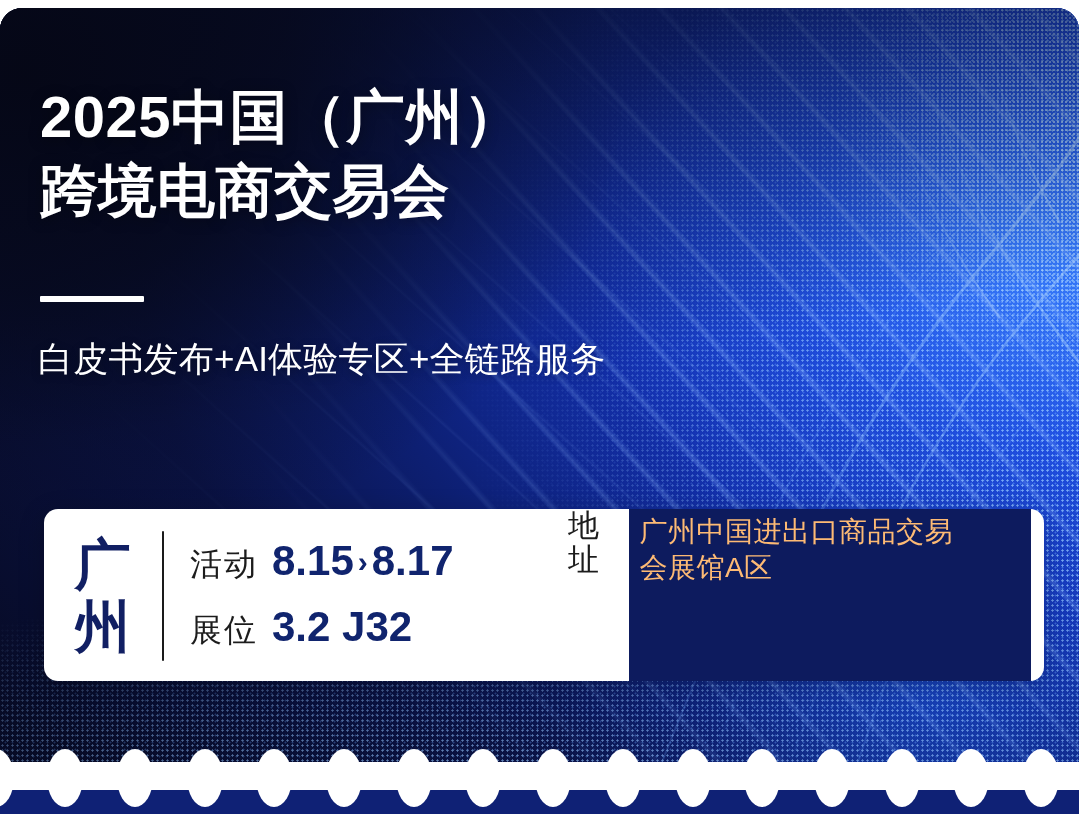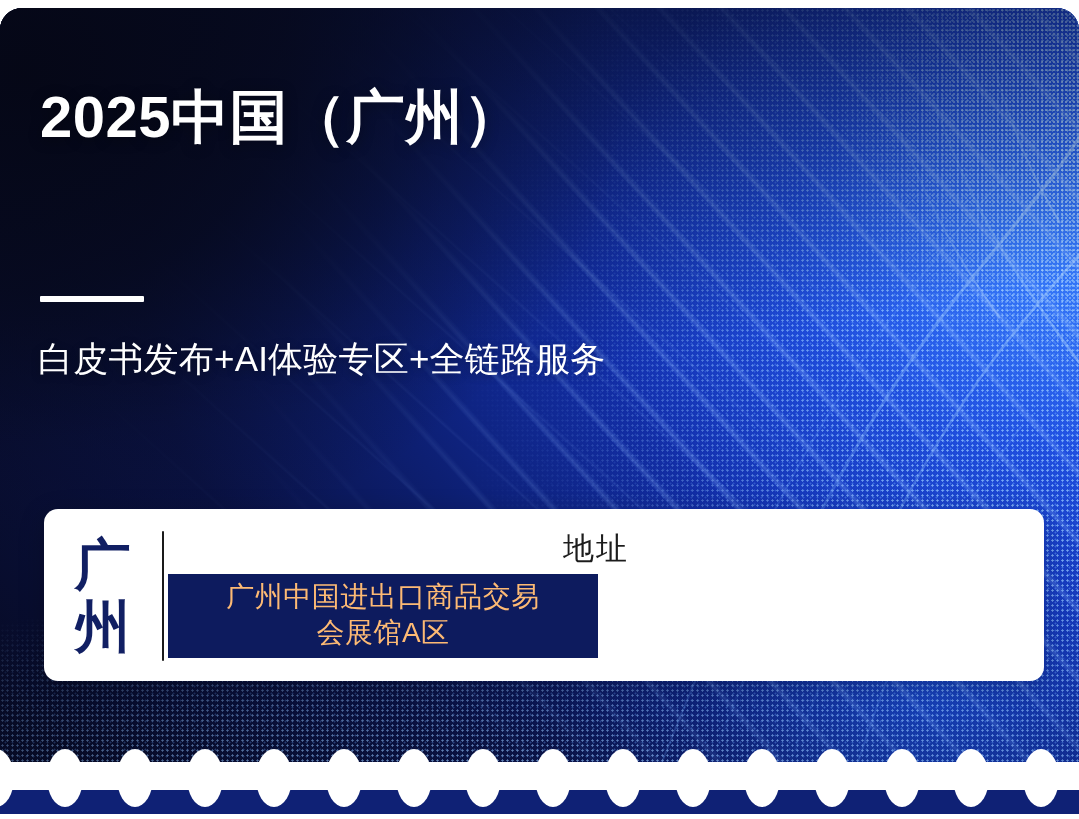--- a/index.html
+++ b/index.html
@@ -154,22 +154,22 @@
     margin-right:14px;
   }
   .d-value{
     color:#10246e;font-size:42px;font-weight:700;letter-spacing:0px;
   }
   .d-sep{
     color:#10246e;font-size:30px;font-weight:700;margin:0 4px;position:relative;top:-3px;
   }
 
   .addr-block{
-    flex:1 1 auto;display:flex;flex-direction:column;justify-content:center;
-    padding:0 20px 0 4px;box-sizing:border-box;text-align:center;
+    flex:1 1 auto;display:flex;flex-direction:row;justify-content:center;
+    padding:0 20px 0 4px;box-sizing:border-box;
   }
   .addr-label{
     color:#1c1c1c;font-size:31px;font-weight:400;letter-spacing:2px;
     margin-bottom:8px;line-height:34px;
   }
   .addr-box{
     background:#0d1b5e;color:#fdba74;
     font-size:28px;font-weight:400;line-height:36px;letter-spacing:.5px;
     padding:5px 10px 7px 10px;box-sizing:border-box;
     width:430px;
@@ -228,37 +228,50 @@
     <div class="bg-layer bg-mesh"></div>
     <div class="bg-layer bg-mesh2"></div>
     <div class="bg-layer bg-streaks"></div>
     <div class="bg-layer bg-streaks2"></div>
     <div class="bg-layer bg-vignette"></div>
 
     <div class="content">
 
       <div class="headline">
         <span class="ln">2025中国（广州）</span>
+        <span class="ln">跨境电商交易会</span>
       </div>
 
       <div class="rule"></div>
 
       <div class="subhead">
         <span class="ln">白皮书发布+AI体验专区+全链路服务</span>
       </div>
 
       <div class="info-card">
 
         <div class="city-block">
           <span>广</span>
           <span>州</span>
         </div>
 
         <div class="vdivider"></div>
 
+        <div class="detail-block">
+          <div class="d-row">
+            <span class="d-label">活动</span>
+            <span class="d-value">8.15</span>
+            <span class="d-sep">›</span>
+            <span class="d-value">8.17</span>
+          </div>
+          <div class="d-row">
+            <span class="d-label">展位</span>
+            <span class="d-value">3.2 J32</span>
+          </div>
+        </div>
 
         <div class="addr-block">
           <div class="addr-label">地址</div>
           <div class="addr-box">
             <span class="ln">广州中国进出口商品交易</span>
             <span class="ln">会展馆A区</span>
           </div>
         </div>
 
       </div>

